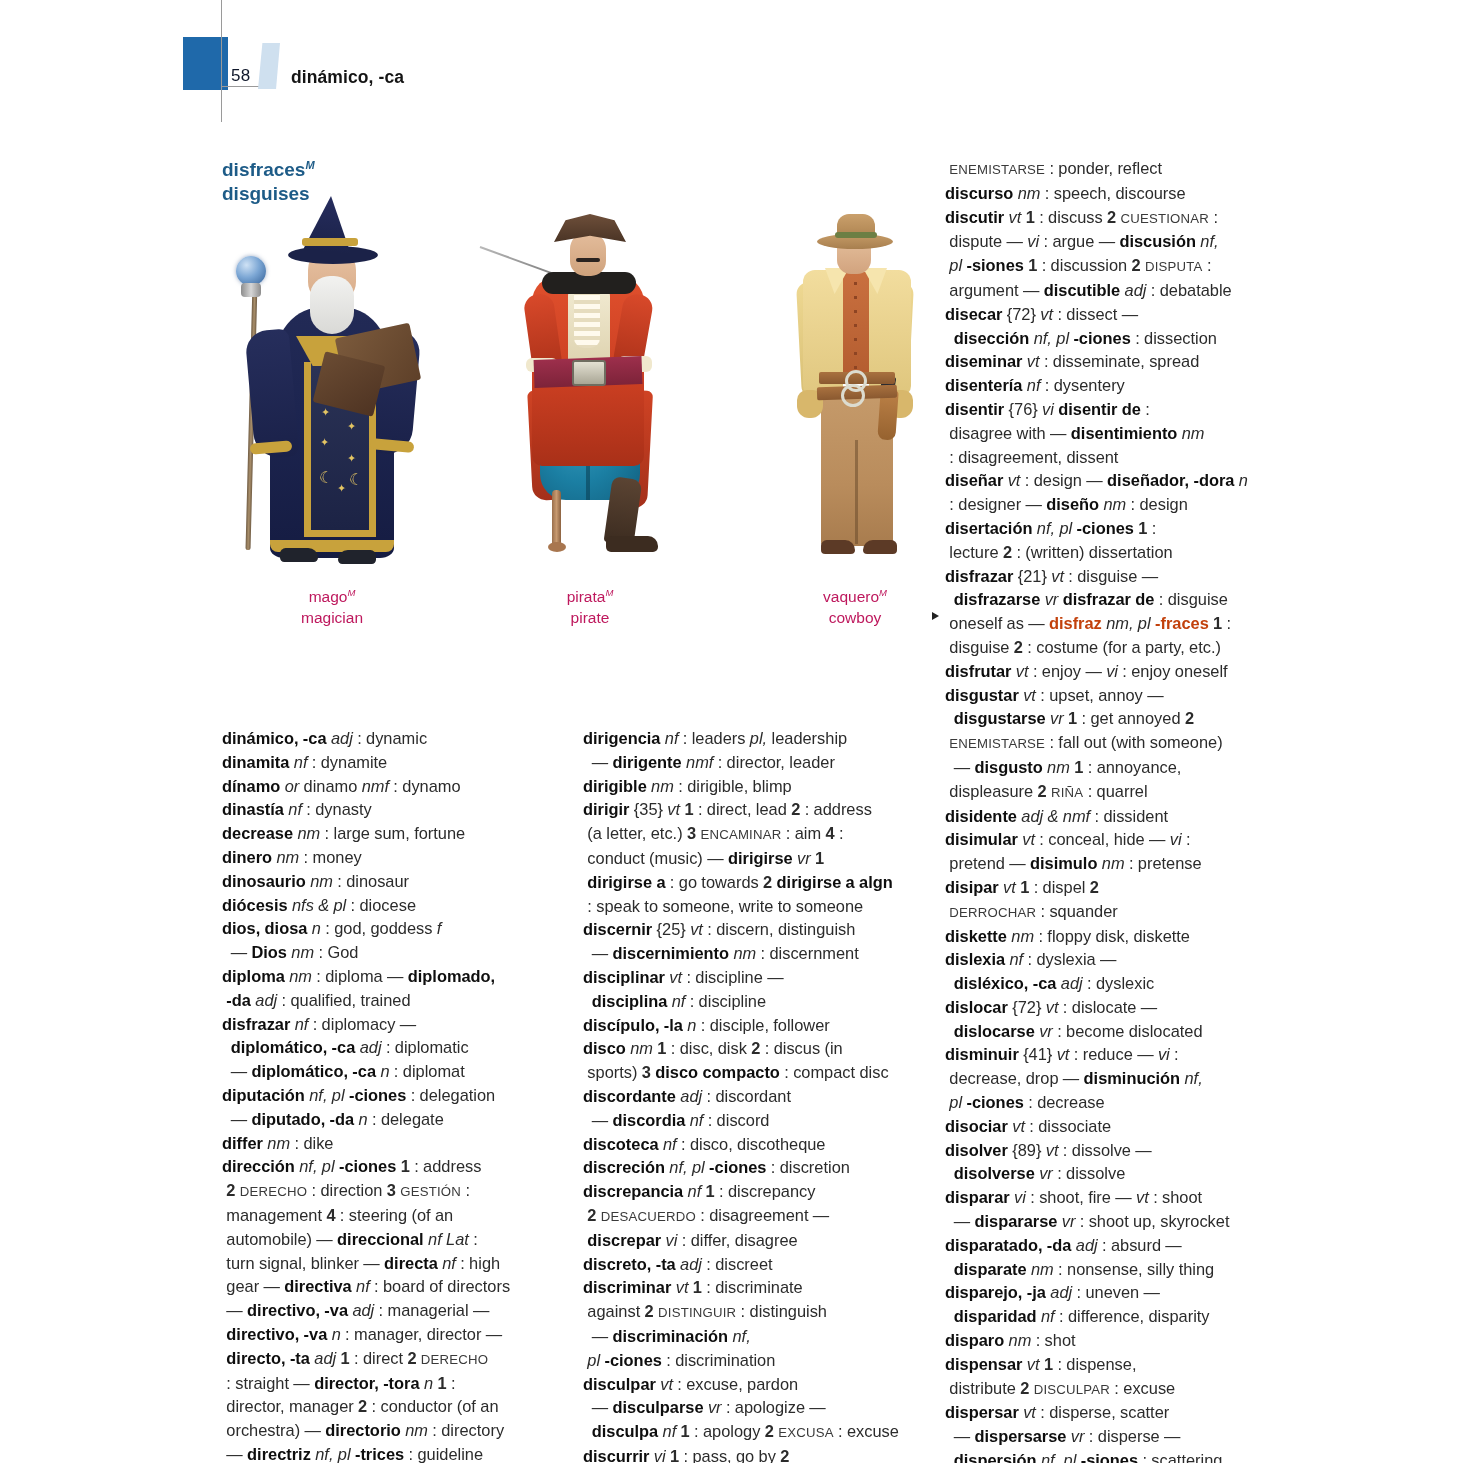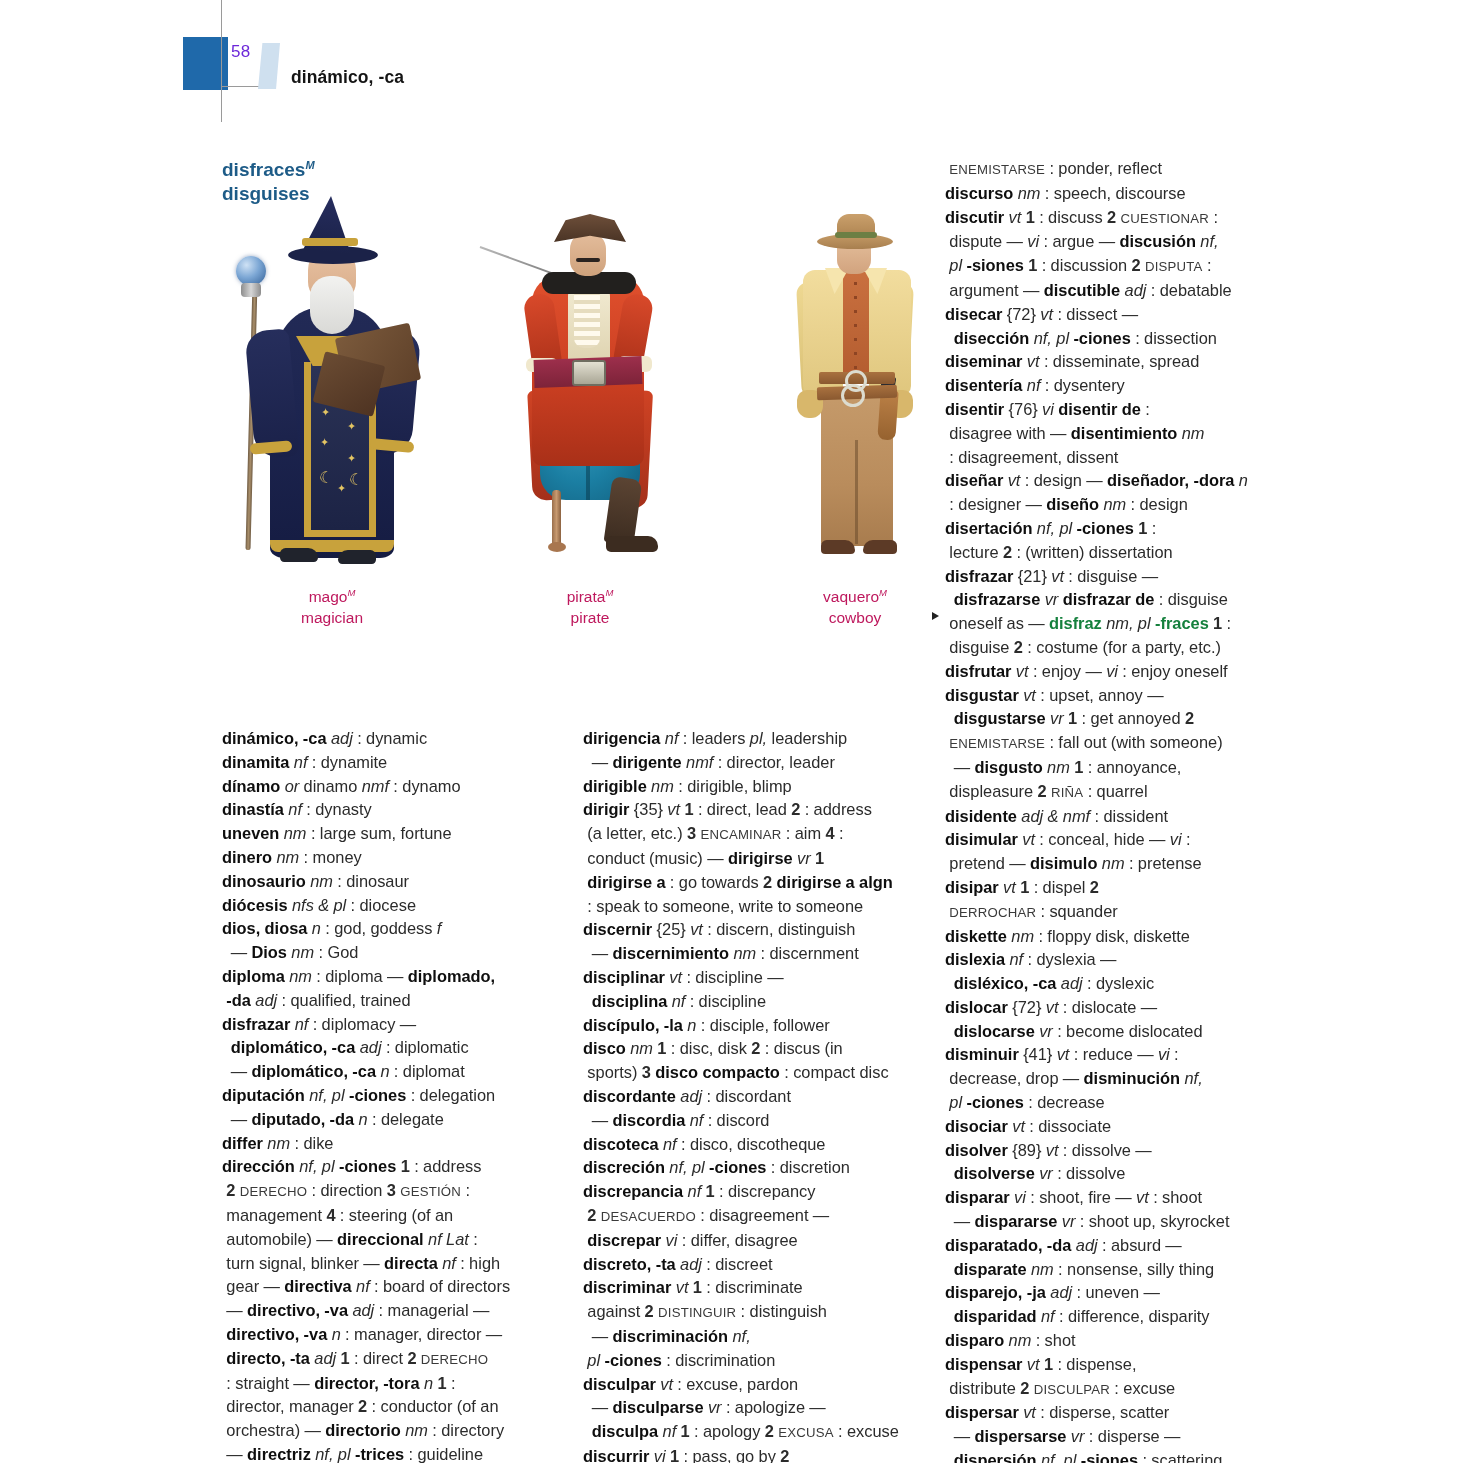--- a/index.html
+++ b/index.html
@@ -36,23 +36,23 @@
     background: #9a9a9a;
   }
   .hdr-hrule {
     position: absolute;
     left: 221px; top: 86px;
     width: 52px; height: 1px;
     background: #9a9a9a;
   }
   .hdr-pagenum {
     position: absolute;
-    left: 231px; top: 42px;
+    left: 231px; top: 66px;
     font-size: 17px;
-    color: #6d28d9;
+    color: #0f172a;
     letter-spacing: 0.3px;
   }
   .hdr-tab {
     position: absolute;
     left: 258px; top: 43px;
     width: 22px; height: 46px;
     background: #cfe0ef;
     clip-path: polygon(20% 0%, 100% 0%, 82% 100%, 0% 100%);
   }
   .hdr-guideword {
@@ -134,21 +134,21 @@
 
   .entry { margin: 0; }
   .entry .hw { font-weight: bold; color: #0e0e0e; }
   .entry .pos { font-style: italic; }
   .entry .xref {
     font-size: 13.2px;
     letter-spacing: 0.2px;
     color: #3a3a3a;
   }
   .entry .num { font-weight: bold; }
-  .entry .hl { color: #15803d; font-weight: bold; }
+  .entry .hl { color: #c2410c; font-weight: bold; }
 
   .arrow-marker {
     position: absolute;
     left: 932px;
     top: 612px;
     width: 0; height: 0;
     border-left: 7px solid #222;
     border-top: 4.5px solid transparent;
     border-bottom: 4.5px solid transparent;
   }
@@ -689,21 +689,21 @@
     </div>
   </div>
 </div>
 
 <div id="dict-body">
   <div class="dict-col" id="col-left">
       <div class="entry"><span class="hw">dinámico, -ca</span> <span class="pos">adj</span> : dynamic</div>
       <div class="entry"><span class="hw">dinamita</span> <span class="pos">nf</span> : dynamite</div>
       <div class="entry"><span class="hw">dínamo</span> <span class="pos">or</span> dinamo <span class="pos">nmf</span> : dynamo</div>
       <div class="entry"><span class="hw">dinastía</span> <span class="pos">nf</span> : dynasty</div>
-      <div class="entry"><span class="hw">uneven</span> <span class="pos">nm</span> : large sum, fortune</div>
+      <div class="entry"><span class="hw">decrease</span> <span class="pos">nm</span> : large sum, fortune</div>
       <div class="entry"><span class="hw">dinero</span> <span class="pos">nm</span> : money</div>
       <div class="entry"><span class="hw">dinosaurio</span> <span class="pos">nm</span> : dinosaur</div>
       <div class="entry"><span class="hw">diócesis</span> <span class="pos">nfs &amp; pl</span> : diocese</div>
       <div class="entry"><span class="hw">dios, diosa</span> <span class="pos">n</span> : god, goddess <span class="pos">f</span></div>
       <div class="entry">&nbsp;&nbsp;— <span class="hw">Dios</span> <span class="pos">nm</span> : God</div>
       <div class="entry"><span class="hw">diploma</span> <span class="pos">nm</span> : diploma — <span class="hw">diplomado,</span></div>
       <div class="entry">&nbsp;<span class="hw">-da</span> <span class="pos">adj</span> : qualified, trained</div>
       <div class="entry"><span class="hw">disfrazar</span> <span class="pos">nf</span> : diplomacy —</div>
       <div class="entry">&nbsp;&nbsp;<span class="hw">diplomático, -ca</span> <span class="pos">adj</span> : diplomatic</div>
       <div class="entry">&nbsp;&nbsp;— <span class="hw">diplomático, -ca</span> <span class="pos">n</span> : diplomat</div>

